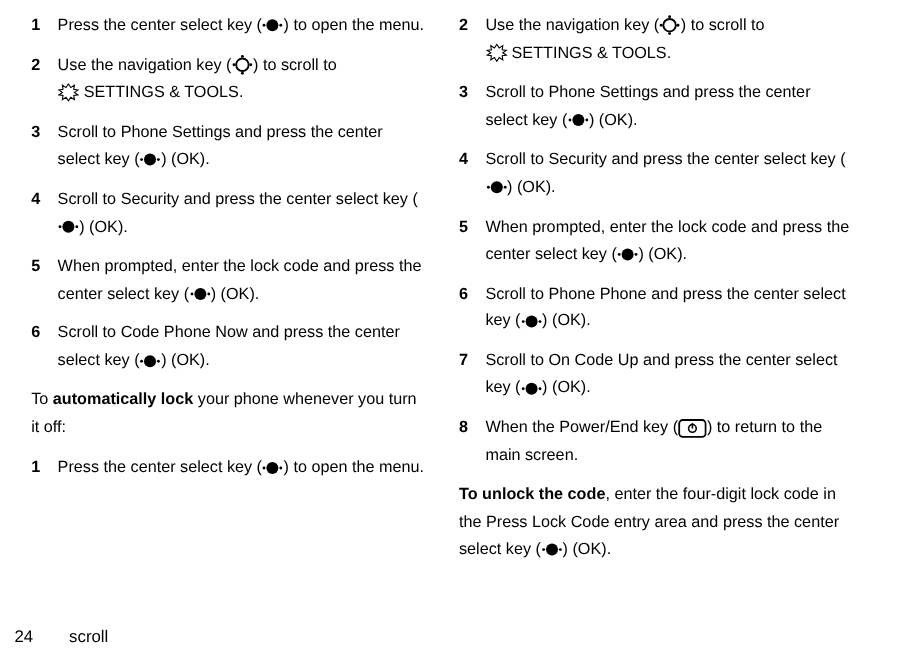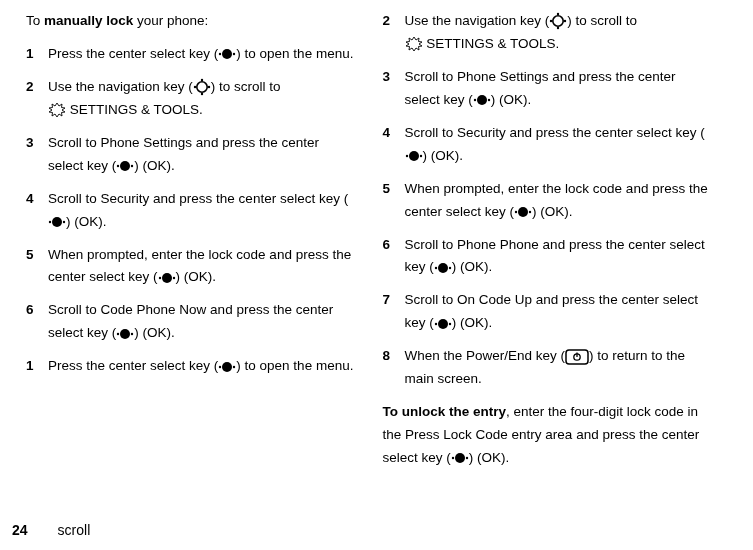--- a/index.html
+++ b/index.html
@@ -50,21 +50,21 @@
   .cond { font-family: "Arial Narrow", Arial, sans-serif; font-stretch: condensed; font-weight: normal; }
   .icon-wrap { display: inline-block; vertical-align: middle; line-height: 0; }
   svg.icon { display: inline-block; vertical-align: -3px; }
   .footer {
     display: flex;
     align-items: center;
     padding-left: 12px;
     height: 38px;
     font-size: 14px;
   }
-  .pagenum { font-weight: bold; margin-right: 30px; }
+  .pagenum { font-weight: normal; margin-right: 30px; }
 </style>
 </head>
 <body>
 
 <svg width="0" height="0" style="position:absolute">
   <defs>
     <g id="ico-center">
       <circle cx="9" cy="9" r="5" fill="#000"></circle>
       <circle cx="2" cy="9" r="1.2" fill="#000"></circle>
       <circle cx="16" cy="9" r="1.2" fill="#000"></circle>
@@ -84,23 +84,20 @@
       <circle cx="12" cy="8" r="3.2" fill="none" stroke="#000" stroke-width="1.3"></circle>
       <line x1="12" y1="3.5" x2="12" y2="8" stroke="#000" stroke-width="1.3"></line>
     </g>
   </defs>
 </svg>
 
 <div class="page">
 
   <div class="col">
 
-    <p class="intro">
-      <span>To </span><span class="bold">manually lock</span><span> your phone:</span>
-    </p>
 
     <ol class="steps">
       <li>
         <span class="stepnum">1</span>
         <span class="stepbody">
           <span>Press the center select key (</span><span class="icon-wrap"><svg class="icon" width="18" height="18">
                 <use href="#ico-center"></use>
               </svg></span><span>) to open the menu.</span>
         </span>
       </li>
@@ -143,20 +140,23 @@
       <li>
         <span class="stepnum">6</span>
         <span class="stepbody">
           <span>Scroll to </span><span class="cond">Code Phone Now</span><span> and press the center select key (</span><span class="icon-wrap"><svg class="icon" width="18" height="18">
                 <use href="#ico-center"></use>
               </svg></span><span>) (</span><span class="cond">OK</span><span>).</span>
         </span>
       </li>
     </ol>
 
+    <p class="outro">
+      <span>To </span><span class="bold">automatically lock</span><span> your phone whenever you turn it off:</span>
+    </p>
 
     <ol class="steps">
       <li>
         <span class="stepnum">1</span>
         <span class="stepbody">
           <span>Press the center select key (</span><span class="icon-wrap"><svg class="icon" width="18" height="18">
                 <use href="#ico-center"></use>
               </svg></span><span>) to open the menu.</span>
         </span>
       </li>
@@ -223,21 +223,21 @@
         <span class="stepnum">8</span>
         <span class="stepbody">
           <span>When the Power/End key (</span><span class="icon-wrap"><svg class="icon" width="24" height="16">
                 <use href="#ico-end"></use>
               </svg></span><span>) to return to the main screen.</span>
         </span>
       </li>
     </ol>
 
     <p class="unlock">
-      <span class="bold">To unlock the entry</span><span>, enter the four-digit lock code in the </span><span class="cond">Press Lock Code</span><span> entry area and press the center select key (</span><span class="icon-wrap"><svg class="icon" width="18" height="18">
+      <span class="bold">To unlock the code</span><span>, enter the four-digit lock code in the </span><span class="cond">Press Lock Code</span><span> entry area and press the center select key (</span><span class="icon-wrap"><svg class="icon" width="18" height="18">
             <use href="#ico-center"></use>
           </svg></span><span>) (</span><span class="cond">OK</span><span>).</span>
     </p>
 
   </div>
 </div>
 
 <div class="footer">
   <span class="pagenum">24</span>
   <span>scroll</span>

